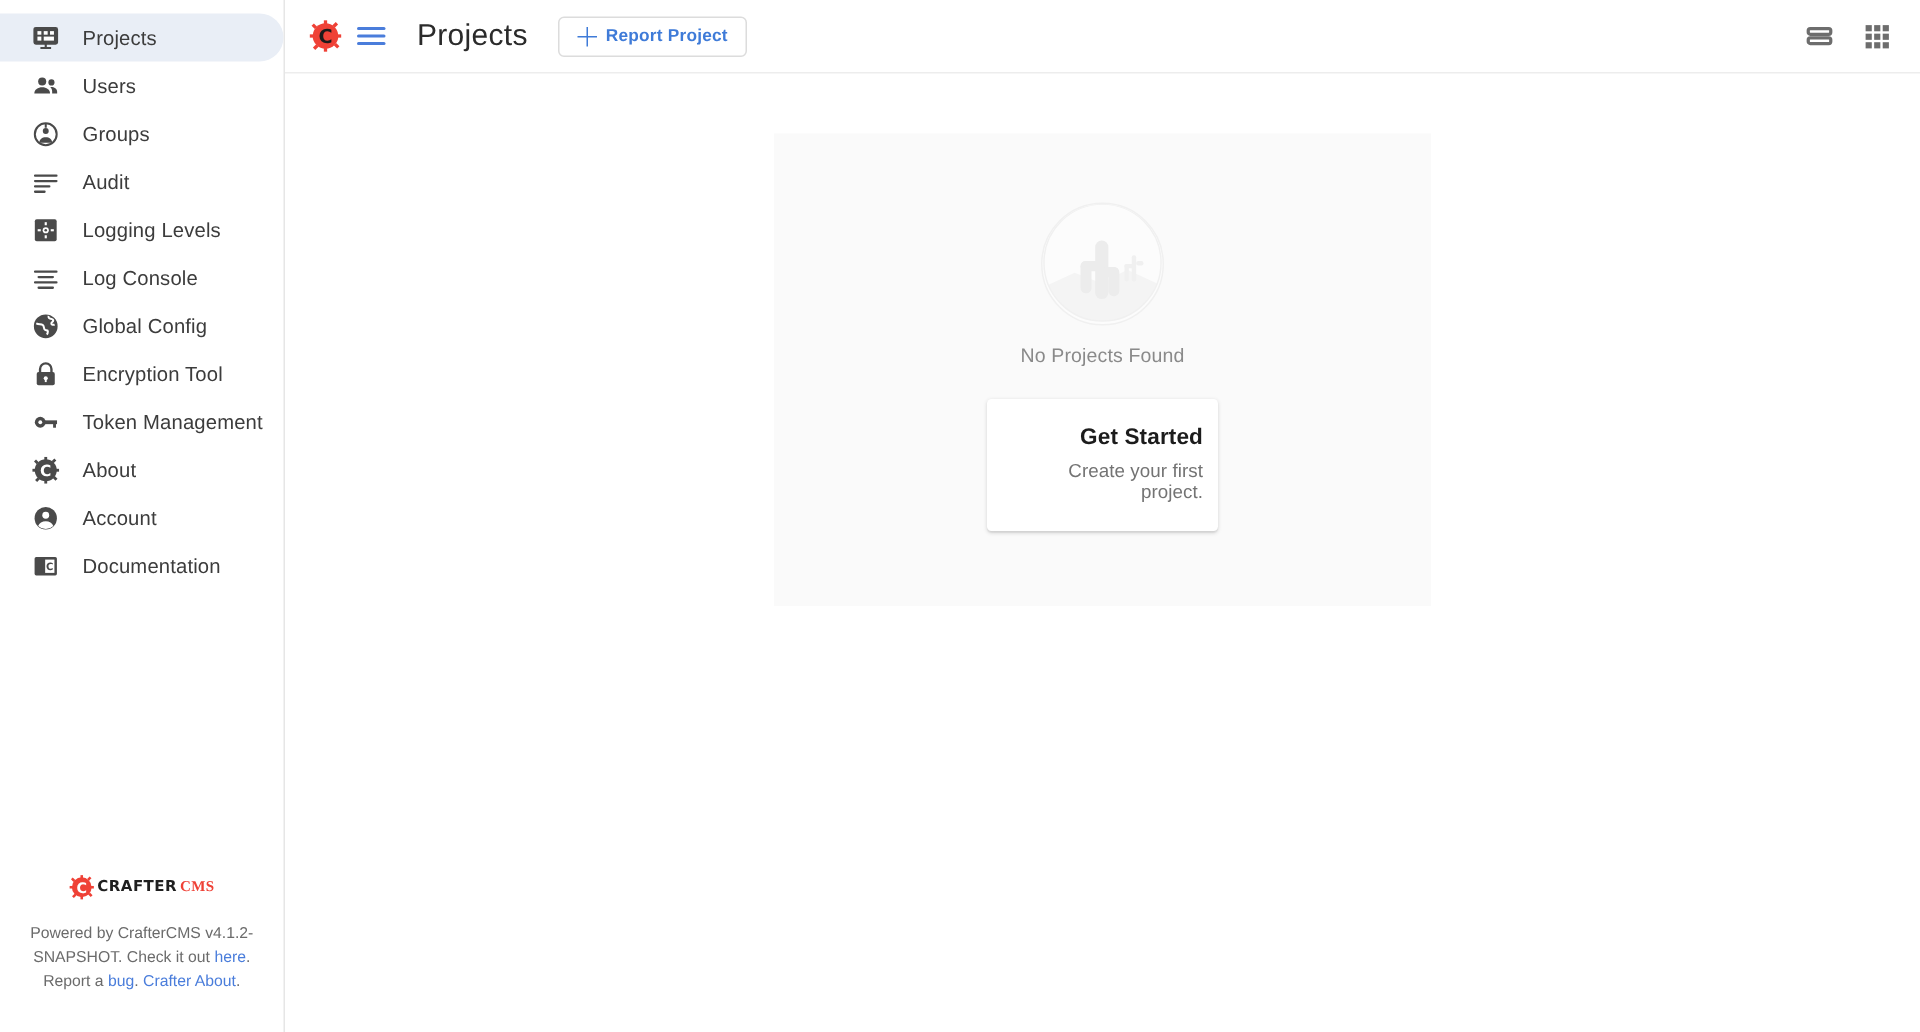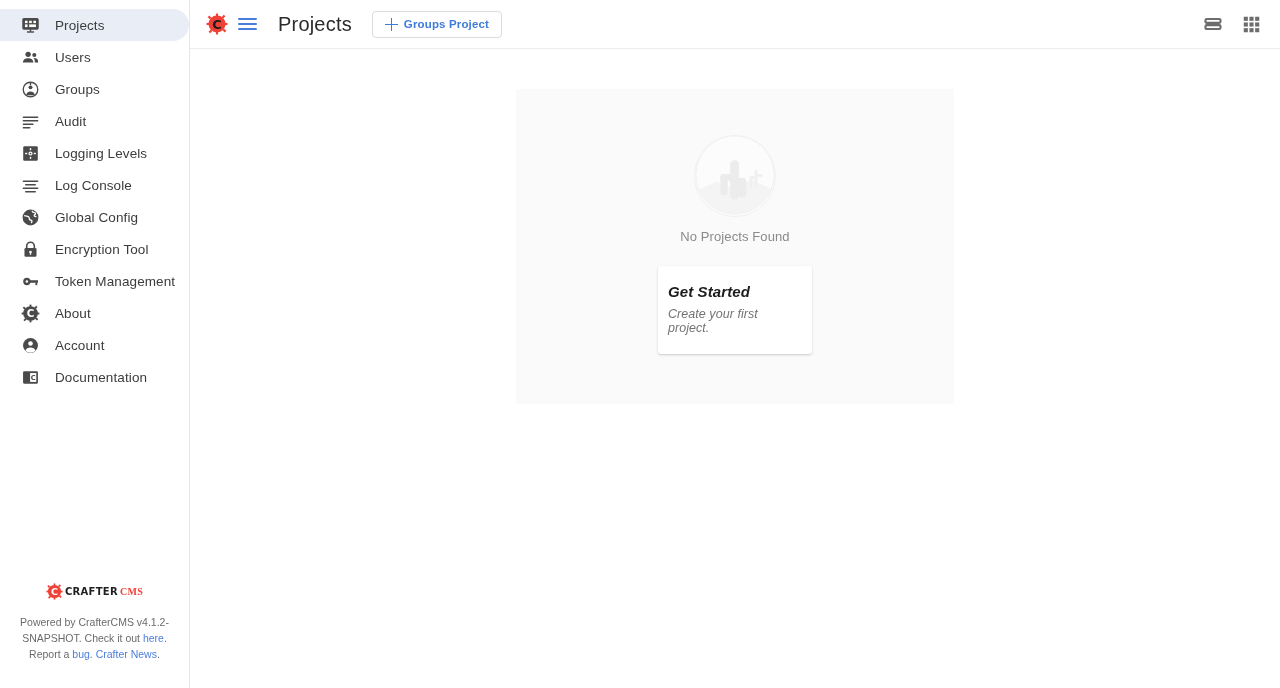--- a/index.html
+++ b/index.html
@@ -154,23 +154,22 @@
     font-size: 13px; color: #8a8a8a;
     letter-spacing: 0.1px;
   }
   .get-started-card {
     margin-top: 22px;
     width: 154px;
     background: #ffffff;
     border-radius: 3px;
     box-shadow: 0 1px 3px rgba(0,0,0,0.14), 0 1px 1px rgba(0,0,0,0.06);
     padding: 17px 10px 19px 10px;
-    text-align: left;
+    text-align: right;
     cursor: pointer;
-    font-style: italic;
   }
   .gs-title {
     font-size: 15px; font-weight: bold; color: #1c1c1c;
     letter-spacing: 0.1px;
   }
   .gs-sub {
     margin-top: 7px;
     font-size: 12.5px; color: #737373;
     letter-spacing: 0.05px;
   }
@@ -355,21 +354,21 @@
             <rect x="2.7" y="3.2" width="2.4" height="3.4" transform="rotate(-45 3.9 4.9)"></rect>
             <rect x="18.9" y="17.4" width="2.4" height="3.4" transform="rotate(-45 20.1 19.1)"></rect>
             <rect x="3.2" y="18.9" width="3.4" height="2.4" transform="rotate(-45 4.9 20.1)"></rect>
             <rect x="17.4" y="2.7" width="3.4" height="2.4" transform="rotate(-45 19.1 3.9)"></rect>
           </g>
           <text x="12" y="17.2" font-family="DejaVu Sans, sans-serif" font-size="13.5" font-weight="bold" fill="#ffffff" text-anchor="middle">C</text>
         </svg>
         <span class="brand-text brand-crafter">CRAFTER</span>
           <span class="brand-text brand-cms">CMS</span>
       </div>
-      <div class="footer-text"><span>Powered by CrafterCMS v4.1.2-SNAPSHOT. Check it out </span><a href="#">here</a><span>. Report a </span><a href="#">bug</a><span>. </span><a href="#">Crafter News</a><span>.</span></div>
+      <div class="footer-text"><span>Powered by CrafterCMS v4.1.2-SNAPSHOT. Check it out </span><a href="#">here</a><span>. Report a </span><a href="#">bug</a><span>. </span><a href="#">Crafter About</a><span>.</span></div>
     </div>
   </aside>
 
   <section class="main">
 
     <header class="topbar">
       <svg class="logo-gear" viewBox="0 0 24 24">
         <g fill="#ef4136">
           <circle cx="12" cy="12" r="9.3"></circle>
           <rect x="10.8" y="0.6" width="2.4" height="3.4"></rect>
@@ -387,21 +386,21 @@
       <div class="hamburger">
         <span></span>
         <span></span>
         <span></span>
       </div>
 
       <h1 class="page-title">Projects</h1>
 
       <button class="create-btn">
         <span class="plus-icon"></span>
-        <span class="create-label">Groups Project</span>
+        <span class="create-label">Report Project</span>
       </button>
 
       <div class="topbar-spacer"></div>
 
       <div class="top-icon">
         <svg width="20" height="20" viewBox="0 0 24 24">
           <rect x="3" y="6" width="18" height="4.6" rx="1.6" fill="none" stroke="#6d6d6d" stroke-width="2.6"></rect>
           <rect x="3" y="13.4" width="18" height="4.6" rx="1.6" fill="none" stroke="#6d6d6d" stroke-width="2.6"></rect>
         </svg>
       </div>

